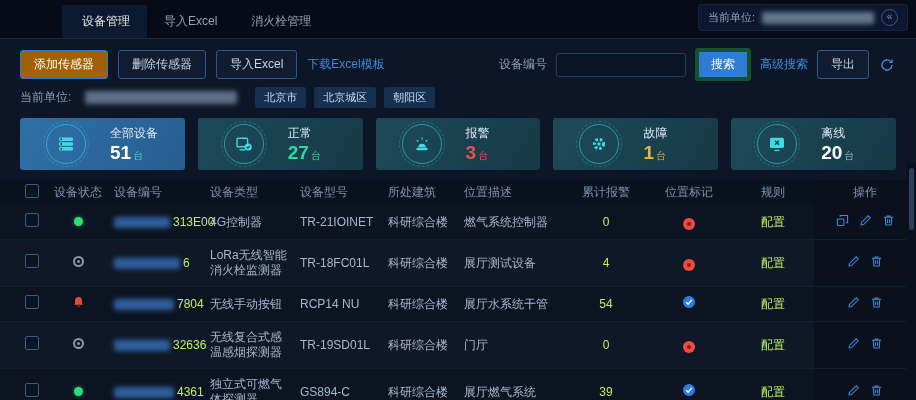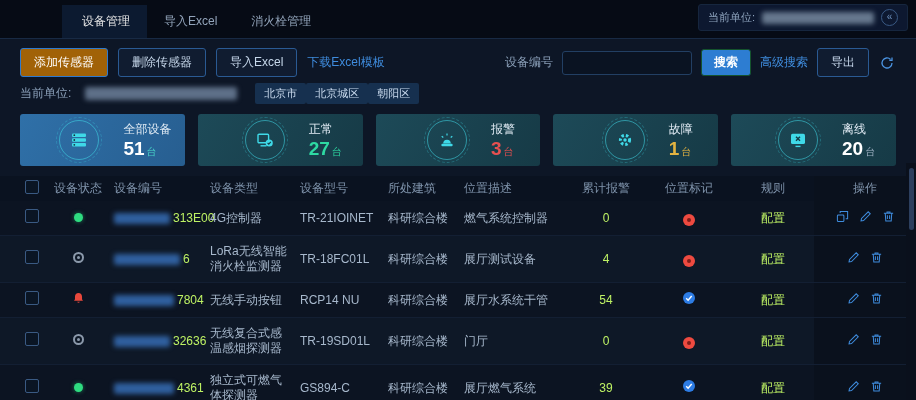--- a/index.html
+++ b/index.html
@@ -16,33 +16,33 @@
     font-size:10px;line-height:13px;text-align:center;cursor:pointer;}
   .redact{display:inline-block;border-radius:2px;filter:blur(2.5px);}
   .redact-unit-top{width:112px;height:12px;background:#66788e;}
   .redact-unit{width:152px;height:13px;background:#5e7088;margin:0 10px 0 6px;}
   .redact-num{height:11px;background:#30609f;vertical-align:middle;margin-right:3px;}
   
   .toolbar{display:flex;align-items:center;margin:9px 20px 4px;gap:10px;}
   .btn{font-size:12px;border-radius:3px;padding:5px 13px;cursor:pointer;white-space:nowrap;display:inline-flex;align-items:center;gap:4px;}
   .btn-primary{background:#a16207;border:1px solid #2e7ad0;color:#fff;}
   .btn-ghost{background:rgba(26,48,80,.25);border:1px solid #2a5a93;color:#c6d7ea;}
-  .btn-search{background:#2d7dd2;border:1px solid #14532d;color:#fff;padding:4px 12px;font-weight:bold;}
+  .btn-search{background:#2d7dd2;border:4px solid #14532d;color:#fff;padding:4px 12px;}
   .text-link{color:#3f8cdd;cursor:pointer;white-space:nowrap;}
   .toolbar-right{margin-left:auto;display:flex;align-items:center;gap:9px;}
   .field-label{color:#8ba0b9;}
   .search-input{width:116px;height:22px;background:#0a1322;border:1px solid #223f63;border-radius:3px;
     color:#c6d7ea;padding:0 6px;font-size:12px;outline:none;}
   .icon-btn{width:18px;height:18px;display:inline-flex;align-items:center;justify-content:center;cursor:pointer;}
   
   .unit-row{display:flex;align-items:center;margin:6px 20px 10px;color:#8ba0b9;gap:8px;}
   .chip{background:#16304f;color:#c9daee;padding:3px 9px;border-radius:2px;font-size:11px;cursor:pointer;white-space:nowrap;}
   
   .stats{display:flex;gap:13px;margin:0 20px 10px;}
-  .stat-card{flex:1;height:52px;border-radius:3px;display:flex;align-items:center;padding-left:26px;cursor:pointer;justify-content:center;}
+  .stat-card{flex:1;height:52px;border-radius:3px;display:flex;align-items:center;padding-left:26px;cursor:pointer;}
   .v-all{background:linear-gradient(120deg,#2f70a8,#275e90);}
   .v-normal,.v-alarm,.v-fault,.v-offline{background:linear-gradient(120deg,#1d4a58,#163a46);}
   .stat-icon{width:38px;height:38px;border-radius:50%;border:1px solid rgba(63,217,232,.55);
     display:flex;align-items:center;justify-content:center;position:relative;flex:none;}
   .stat-icon::after{content:"";position:absolute;inset:-4px;border-radius:50%;border:1px dashed rgba(63,217,232,.28);}
   .stat-text{margin-left:24px;display:flex;flex-direction:column;gap:1px;}
   .stat-label{color:#e2ecf5;font-size:12px;}
   .stat-num{font-size:19px;font-weight:bold;line-height:20px;}
   .stat-unit{font-size:10px;margin-left:2px;}
   
@@ -101,21 +101,21 @@
         <svg viewBox="0 0 14 14" width="14" height="14">
             <path d="M12 7A5 5 0 1 1 10.5 3.4M12 1.6v2.7H9.3" stroke="#4a93e0" fill="none" stroke-width="1.3"></path>
           </svg>
       </span>
     </div>
   </div>
 
   <div class="unit-row">
     <span>当前单位:</span>
     <span class="redact redact-unit"></span>
-    <span style="display:flex;">
+    <span style="display:flex;gap:8px;">
         <span class="chip">北京市</span>
         <span class="chip">北京城区</span>
         <span class="chip">朝阳区</span>
       </span>
   </div>
 
   <div class="stats">
       <div class="stat-card v-all">
         <div class="stat-icon">
           <svg viewBox="0 0 20 20" width="20" height="20">

